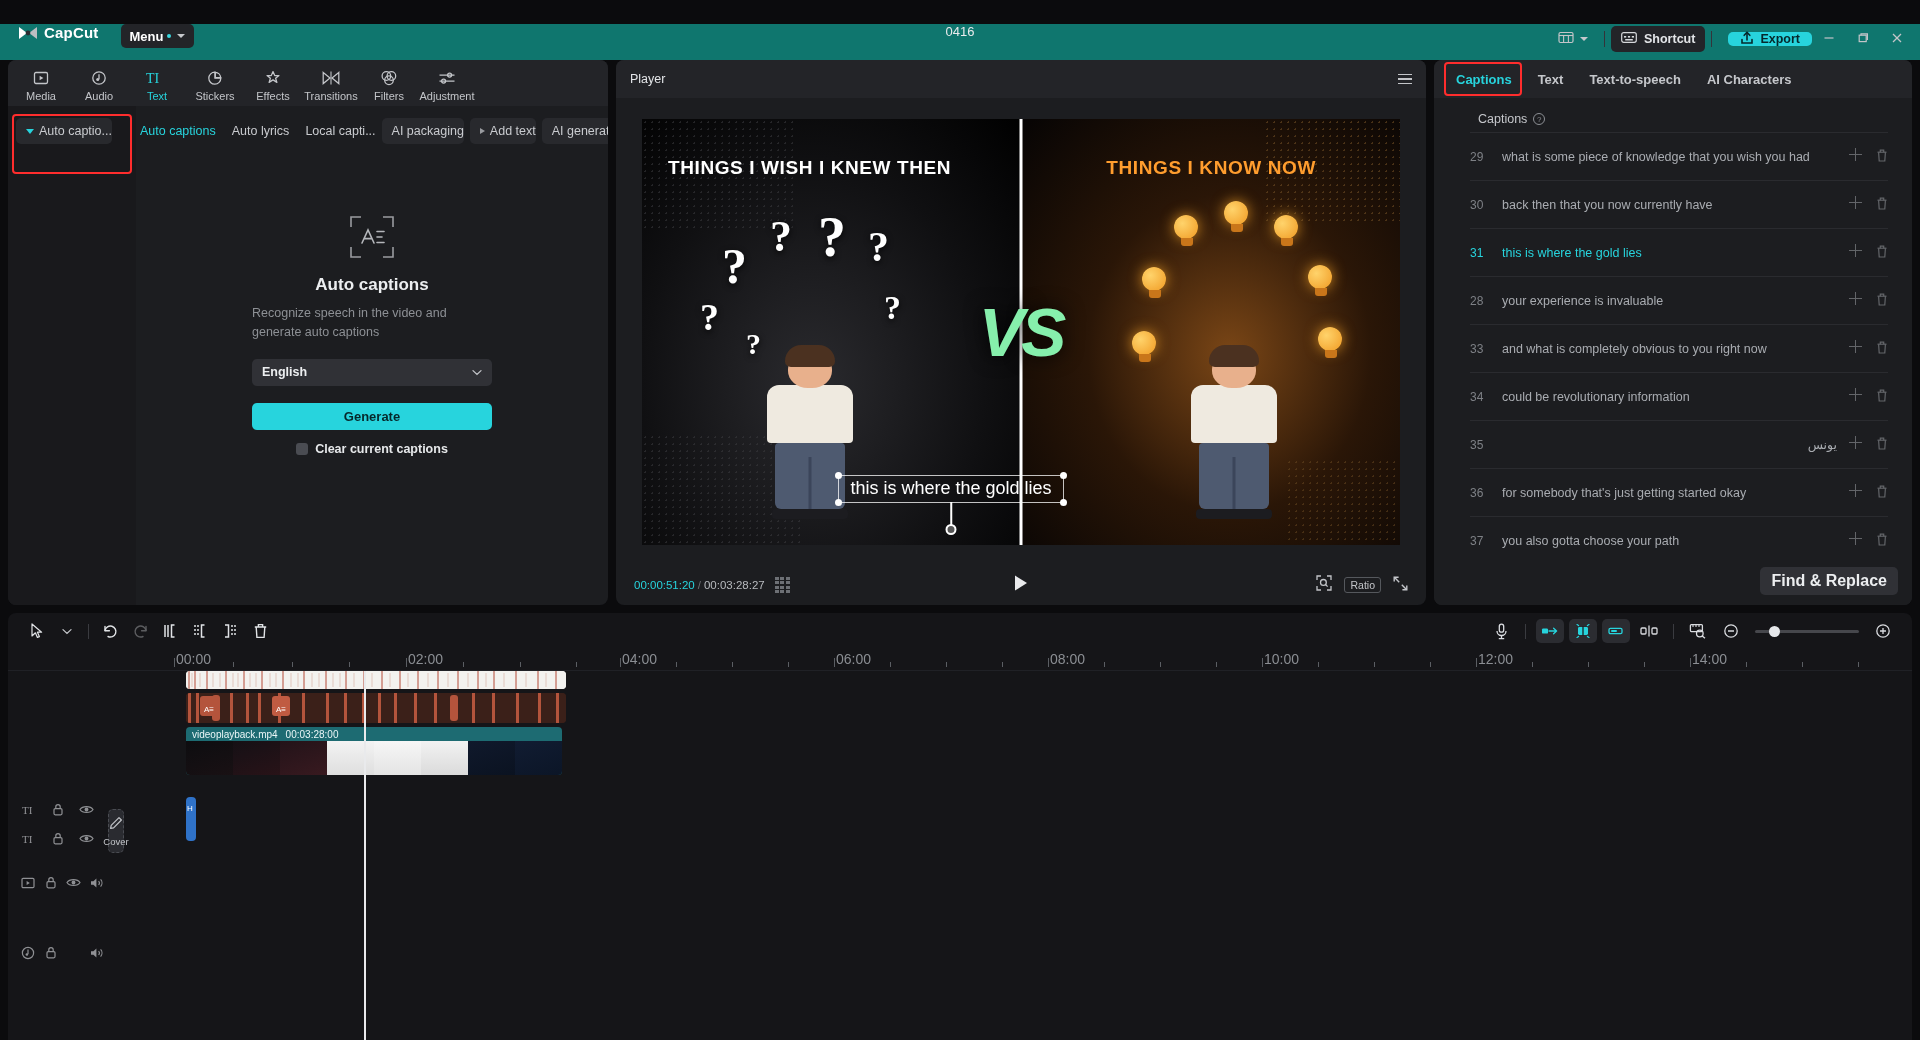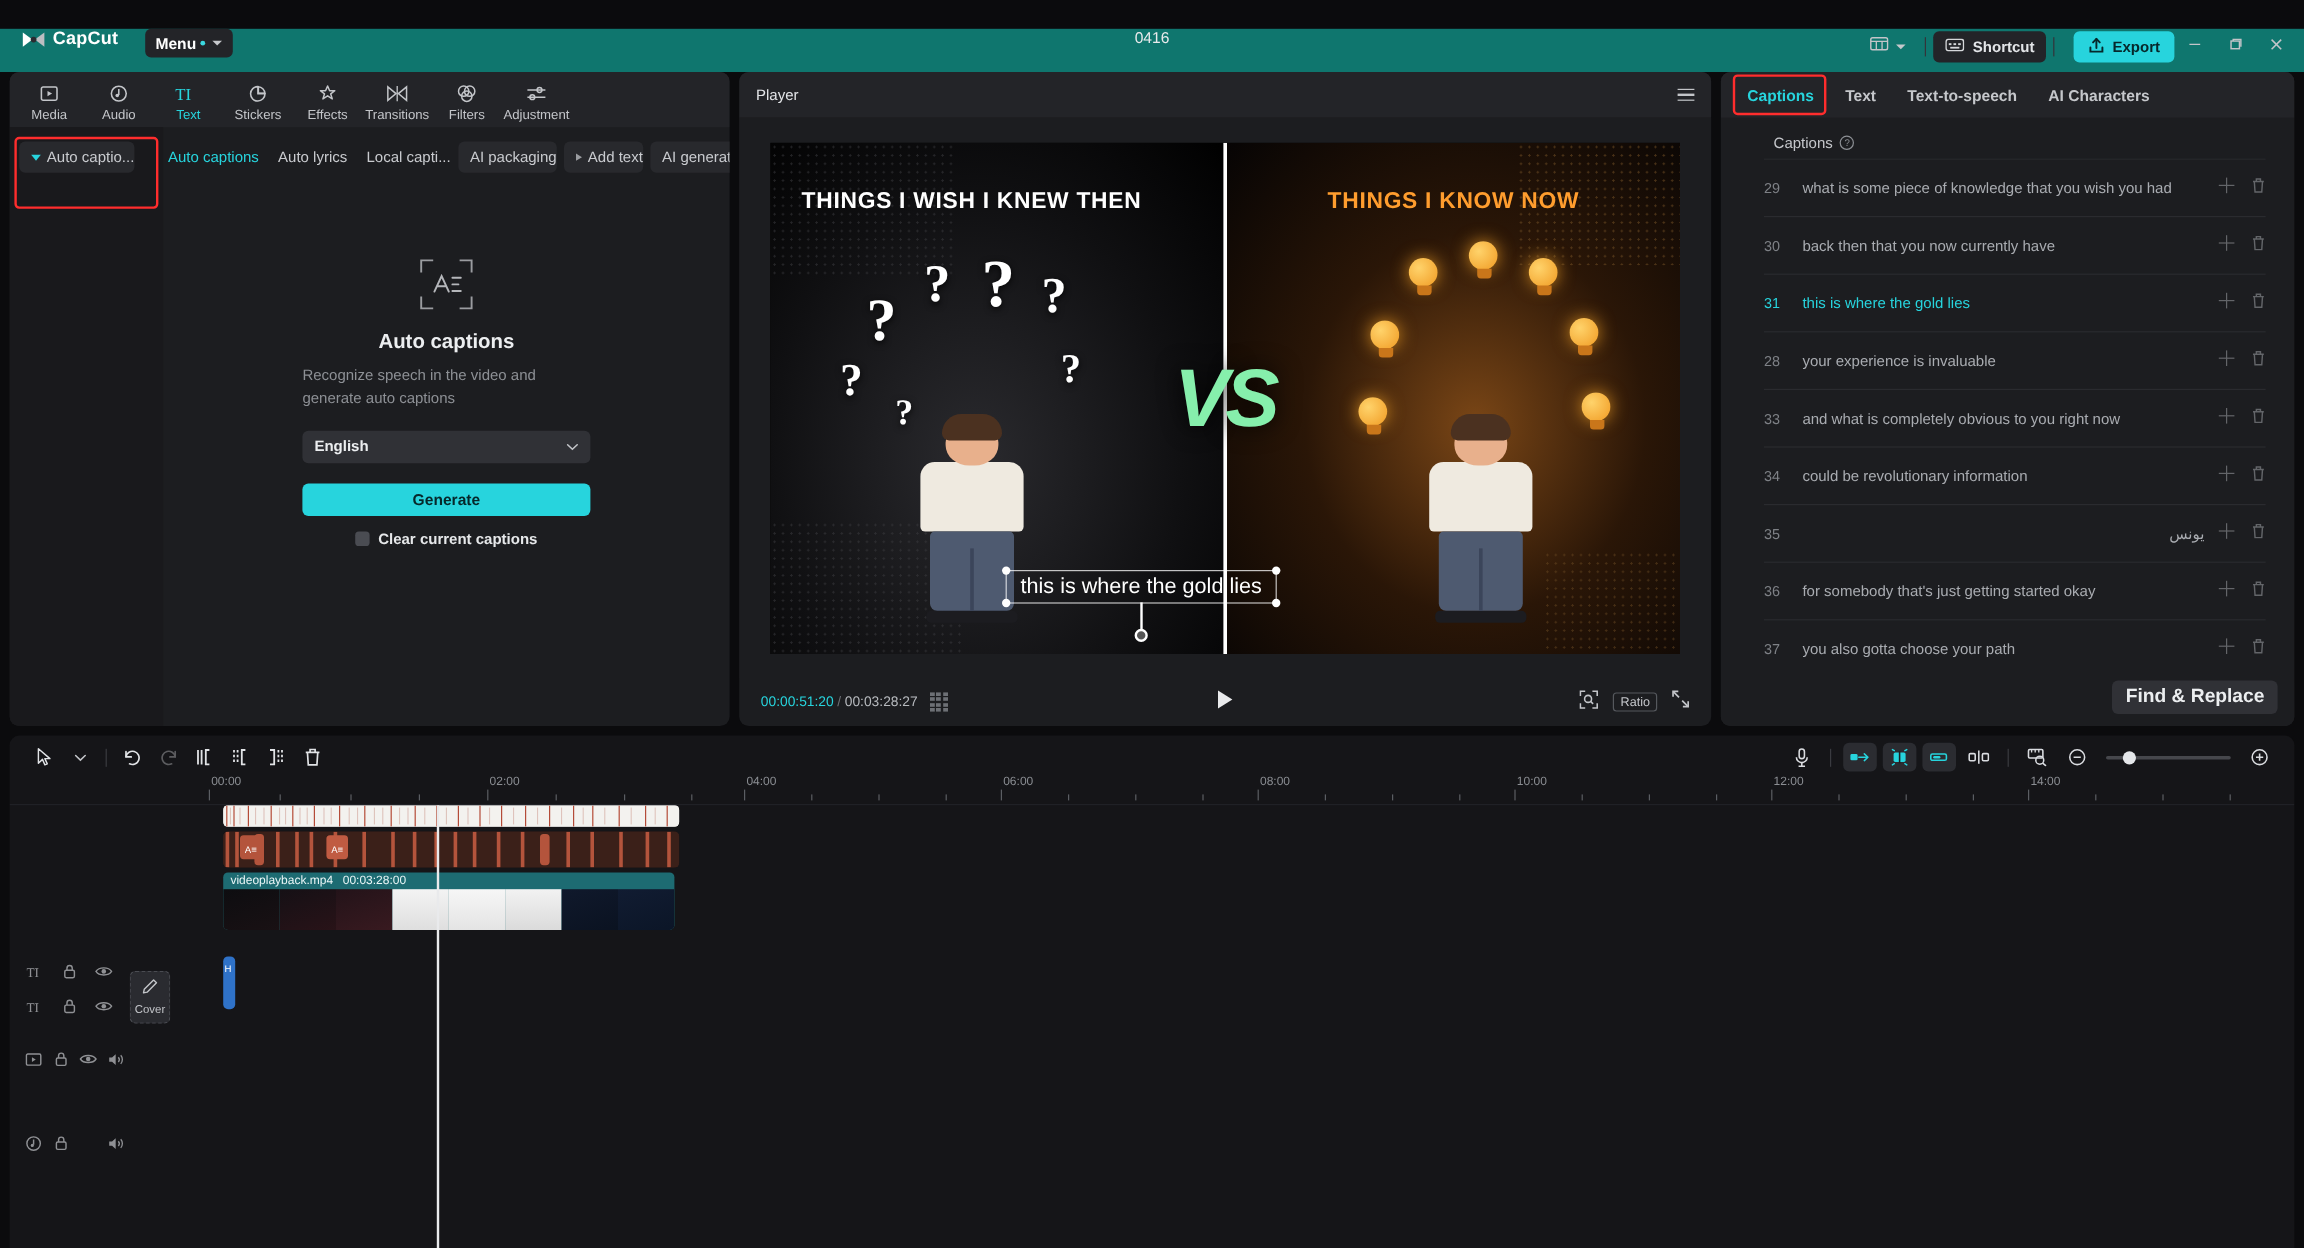--- a/index.html
+++ b/index.html
@@ -39,21 +39,21 @@
   }
   .tb-icon-btn { display:flex; align-items:center; gap:4px; padding: 0 10px; height: 26px; cursor: pointer; }
   .tb-sep { width: 1px; height: 16px; background: #33343a; margin: 0 6px; }
   .shortcut-btn {
     display: flex; align-items: center; gap: 7px; background: #232428;
     border-radius: 5px; height: 26px; padding: 0 10px; font-size: 12.5px;
     font-weight: 700; color: #e3e5e8; cursor: pointer;
   }
   .export-btn {
     display: flex; align-items: center; gap: 6px; background: #27d4dd;
-    border-radius: 5px; height: 26px; padding: 0 12px; font-size: 12.5px;
+    border-radius: 5px; height: 14px; padding: 0 12px; font-size: 12.5px;
     font-weight: 700; color: #06282b; cursor: pointer; margin-left: 10px;
   }
   .wbtn { width: 34px; height: 30px; display: flex; align-items: center; justify-content: center; cursor: pointer; }
 
   
   #mainrow { display: flex; height: 545px; padding: 0 8px; gap: 8px; }
 
   
   #leftpanel {
     width: 600px; background: #1c1d20; border-radius: 8px;
@@ -231,30 +231,30 @@
   #tl-toolbar { height: 36px; display: flex; align-items: center; padding: 0 14px; flex-shrink: 0; }
   .tlb { width: 30px; height: 26px; display: flex; align-items: center; justify-content: center; cursor: pointer; }
   .tlb.dim { opacity: .35; }
   .tlb-sep { width: 1px; height: 15px; background: #3a3b40; margin: 0 6px; }
   .tlb-act { background: #2b2c31; border-radius: 5px; width: 28px; height: 24px; display:flex; align-items:center; justify-content:center; }
   .tl-right { margin-left: auto; display: flex; align-items: center; gap: 3px; }
   .zoom-slider { width: 104px; height: 3px; background: #46474c; border-radius: 2px; position: relative; margin: 0 6px; }
   .zoom-knob { position: absolute; left: 14px; top: -4px; width: 11px; height: 11px; border-radius: 50%; background: #e5e7ea; }
 
   #tl-ruler { height: 22px; display: flex; align-items: flex-end; position: relative; border-bottom: 1px solid #202126; flex-shrink: 0; }
-  .ruler-label { position: absolute; bottom: 13px; font-size: 10px; color: #8b8e93; text-align: right; }
+  .ruler-label { position: absolute; bottom: 3px; font-size: 14px; color: #8b8e93; text-align: right; }
   .ruler-tick { position: absolute; bottom: 3px; width: 1px; background: #5b5e63; }
 
   #tl-body { flex: 1; display: flex; position: relative; overflow: hidden; }
   #track-heads { width: 100px; flex-shrink: 0; padding-top: 6px; }
   .th-row { height: 29px; display: flex; align-items: center; gap: 0; padding-left: 8px; }
   .th-ic { width: 28px; display: flex; align-items: center; justify-content: center; opacity: .7; }
   #cover-col { width: 40px; flex-shrink: 0; position: relative; }
   #cover-btn {
-    position: absolute; left: 0; top: 138px; width: 34px; height: 44px; background: #2a2b30;
+    position: absolute; left: 0; top: 138px; width: 16px; height: 44px; background: #2a2b30;
     border: 1px dashed #4a4c52; border-radius: 5px; display: flex; flex-direction: column;
     align-items: center; justify-content: center; gap: 2px; cursor: pointer;
   }
   #cover-btn .cl { font-size: 9.5px; color: #c3c5c9; }
   #tracks { flex: 1; position: relative; padding-top: 6px; }
 
   .clip { position: absolute; border-radius: 4px; overflow: hidden; }
   #clip-text1 { left: 38px; top: 0px; width: 380px; height: 18px; background: #f1f1ef;
      display:flex; align-items:center; }
   #clip-text2 { left: 38px; top: 22px; width: 380px; height: 30px; background: #3a1f18; }

